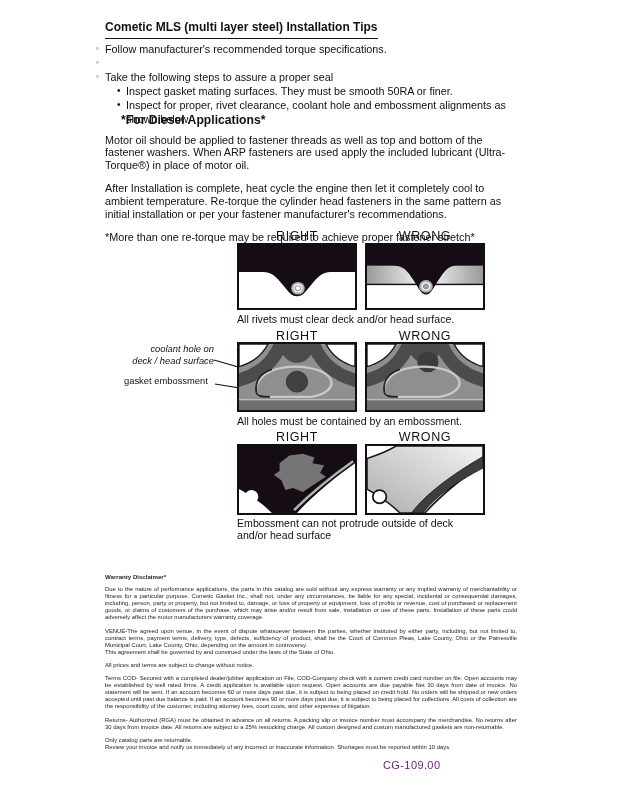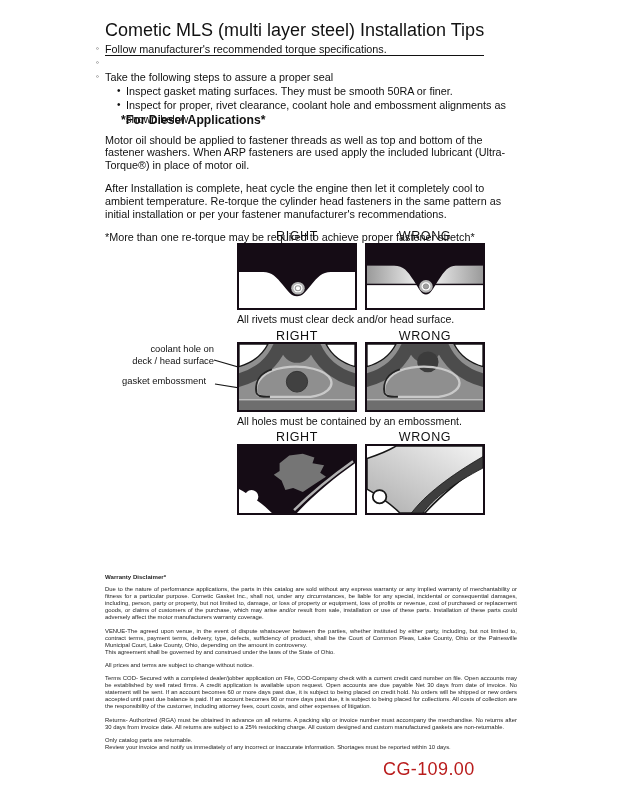--- a/index.html
+++ b/index.html
@@ -3,41 +3,41 @@
 <meta charset="utf-8">
 <style>
   html,body{margin:0;padding:0;background:#e8e8e8;}
   .page{
     position:relative;width:618px;height:800px;background:#ffffff;
     font-family:"Liberation Sans","DejaVu Sans",sans-serif;color:#111;
     overflow:hidden;margin:0 auto;
   }
   .abs{position:absolute;}
   .doc-title{
-    left:105px;top:20px;font-size:18px;font-weight:normal;
-    border-bottom:1.6px solid #111;padding-bottom:14px;display:inline-block;
+    left:105px;top:20px;font-size:12px;font-weight:bold;
+    border-bottom:1.6px solid #111;padding-bottom:4px;display:inline-block;
   }
   .tips{left:96px;top:42px;width:440px;font-size:10.8px;line-height:14px;}
   .tip-row{display:flex;}
   .tip-marker{width:9px;flex:none;font-size:8px;line-height:14px;color:#111;}
   .sub{padding-left:21px;}
   .sub .tip-marker{font-size:10px;}
   .diesel{left:105px;top:114px;width:420px;font-size:10.8px;line-height:12.6px;}
   .diesel-heading{font-size:12.2px;font-weight:bold;margin:0 0 7px 16px;}
   .diesel p{margin:0 8px 11px 0;}
   .dg-label{width:120px;text-align:center;font-size:12.5px;font-weight:400;letter-spacing:0.6px;}
   .dg-box{width:120px;height:67px;border:2px solid #150c15;box-sizing:border-box;background:#fff;}
   .dg-box svg{display:block;}
   .caption{font-size:10.6px;line-height:12px;}
   .annot{font-size:9.4px;line-height:11.5px;color:#111;}
   .warranty{left:105px;top:573px;width:412px;font-size:5.9px;line-height:7.1px;text-align:justify;color:#1d1d1d;}
   .warranty .w-head{font-weight:bold;margin:0 0 6px 0;font-size:6.1px;}
   .warranty p{margin:0 0 6px 0;}
   .warranty p.tight{margin:0;}
-  .page-code{left:383px;top:759px;font-size:18px;letter-spacing:0.4px;color:#b91c1c;}
+  .page-code{left:383px;top:759px;font-size:11px;letter-spacing:0.4px;color:#701a75;}
 </style>
 </head>
 <body>
 
 <div class="page">
 
   <div class="abs doc-title">Cometic MLS (multi layer steel) Installation Tips</div>
 
   <div class="abs tips">
     <div class="tip-row">
@@ -104,25 +104,25 @@
       <circle cx="61" cy="46" r="4.6" fill="#ffffff"></circle>
       <circle cx="61" cy="46" r="2.8" fill="#a0a0a0" stroke="#8a8a8a" stroke-width="1"></circle>
     </svg>
   </div>
 
   <div class="abs caption" style="left:237px;top:313px;">All rivets must clear deck and/or head surface.</div>
 
   <div class="abs dg-label" style="left:237px;top:329px;">RIGHT</div>
   <div class="abs dg-label" style="left:365px;top:329px;">WRONG</div>
 
-  <div class="abs annot" style="left:108px;top:343px;width:106px;text-align:right;">
+  <div class="abs annot" style="left:108px;top:343px;width:106px;text-align:right;font-style:italic;">
     <div>coolant hole on</div>
     <div>deck / head surface</div>
   </div>
-  <div class="abs annot" style="left:100px;top:375px;width:106px;text-align:right;">gasket embossment</div>
+  <div class="abs annot" style="left:124px;top:375px;width:106px;">gasket embossment</div>
 
   <svg class="abs" style="left:210px;top:348px;" width="92" height="50">
     <line x1="4" y1="12" x2="84" y2="35" stroke="#161616" stroke-width="1.1"></line>
     <line x1="5" y1="36" x2="48" y2="43" stroke="#161616" stroke-width="1.1"></line>
   </svg>
 
   <div class="abs dg-box" style="left:237px;top:342px;height:70px;">
     <svg width="116" height="66" viewBox="0 0 120 70" preserveAspectRatio="none">
       <rect width="120" height="70" fill="#8f8f8f"></rect>
       <rect x="0" y="58.5" width="120" height="1.4" fill="#c4c4c4"></rect>
@@ -177,20 +177,24 @@
             <stop offset="1" stop-color="#f3f3f3"></stop>
         </linearGradient>
       </defs>
       <rect width="120" height="70" fill="#ffffff"></rect>
       <path d="M30,0 H120 V18 C98,34 76,52 60,70 H34 C24,60 11,51 0,45 L0,13 C12,9 22,5 30,0 Z" fill="url(#g3w)" stroke="#161616" stroke-width="1.6"></path>
       <path d="M46,70 C60,51 86,31 120,11 L120,23 C90,39 68,55 58,70 Z" fill="#3e3e3e" stroke="#111111" stroke-width="0.8"></path>
       <circle cx="13" cy="53" r="7" fill="#ffffff" stroke="#161616" stroke-width="1.8"></circle>
     </svg>
   </div>
 
+  <div class="abs caption" style="left:237px;top:517px;width:270px;">
+    <div>Embossment can not protrude outside of deck</div>
+    <div>and/or head surface</div>
+  </div>
 
   <div class="abs warranty">
     <p class="w-head">Warranty Disclaimer*</p>
     <p>Due to the nature of performance applications, the parts in this catalog are sold without any express warranty or any implied warranty of merchantability or fitness for a particular purpose.  Cometic Gasket Inc., shall not, under any circumstances, be liable for any special, incidental or consequential damages, including, person, party or property, but not limited to, damage, or loss of property or equipment, loss of profits or revenue, cost of purchased or replacement goods, or claims of customers of the purchase, which may arise and/or result from sale, installation or use of these parts.  Installation of these parts could adversely affect the motor manufacturers warranty coverage.</p>
     <p class="tight">VENUE-The agreed upon venue, in the event of dispute whatsoever between the parties, whether instituted by either party, including, but not limited to, contract terms, payment terms, delivery, type, defects, sufficiency of product, shall be the Court of Common Pleas, Lake County, Ohio or the Painesville Municipal Court, Lake County, Ohio, depending on the amount in controversy.</p>
     <p>This agreement shall be governed by and construed under the laws of the State of Ohio.</p>
     <p>All prices and terms are subject to change without notice.</p>
     <p>Terms COD- Secured with a completed dealer/jobber application on File, COD-Company check with a current credit card number on file.  Open accounts may be established by well rated firms.  A credit application is available upon request.  Open accounts are due payable Net 30 days from date of invoice.  No statement will be sent.  If an account becomes 60 or more days past due, it is subject to being placed on credit hold.  No orders will be shipped or new orders accepted until past due balance is paid.  If an account becomes 90 or more days past due, it is subject to being placed for collections.  All costs of collection are the responsibility of the customer, including attorney fees, court costs, and other expenses of litigation.</p>
     <p>Returns- Authorized (RGA) must be obtained in advance on all returns.  A packing slip or invoice number must accompany the merchandise.  No returns after 30 days from invoice date.  All returns are subject to a 25% restocking charge.  All custom designed and custom manufactured gaskets are non-returnable.</p>
     <p class="tight">Only catalog parts are returnable.</p>

